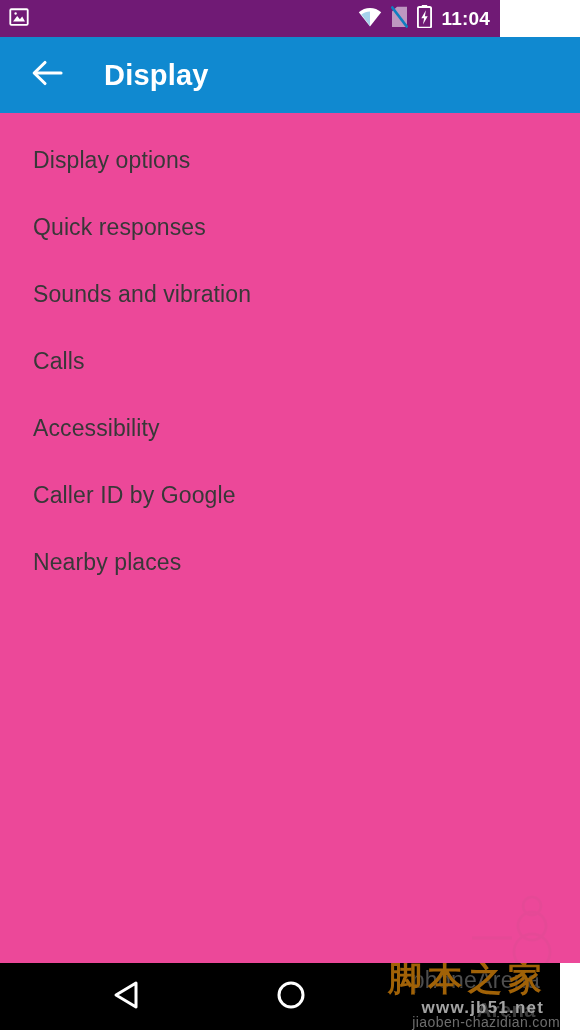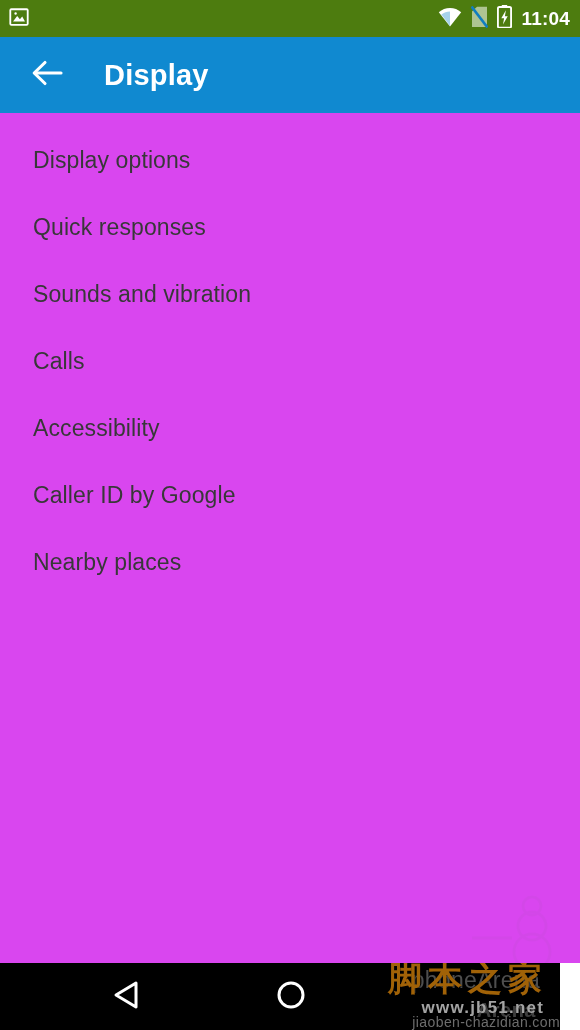--- a/index.html
+++ b/index.html
@@ -17,23 +17,23 @@
     width: 580px;
     height: 1030px;
     background: #ffffff;
     overflow: hidden;
   }
 
   
   .status-bar {
     position: absolute;
     top: 0; left: 0;
-    width: 580px;
+    width: 500px;
     height: 37px;
-    background: #4d7c0f;
+    background: #701a75;
     display: flex;
     align-items: center;
     padding: 0 10px 0 8px;
   }
   .status-left { display: flex; align-items: center; gap: 6px; }
   .status-right {
     margin-left: auto;
     display: flex;
     align-items: center;
     gap: 9px;
@@ -81,21 +81,21 @@
     letter-spacing: 0.2px;
     font-family: "Liberation Sans", sans-serif;
   }
 
   
   .content {
     position: absolute;
     top: 113px; left: 0;
     width: 580px;
     height: 850px;
-    background: #d946ef;
+    background: #ec4899;
     padding-top: 14px;
     text-align: right;
   }
   .list-item {
     height: 67px;
     display: flex;
     align-items: center;
     padding-left: 33px;
     cursor: pointer;
   }

